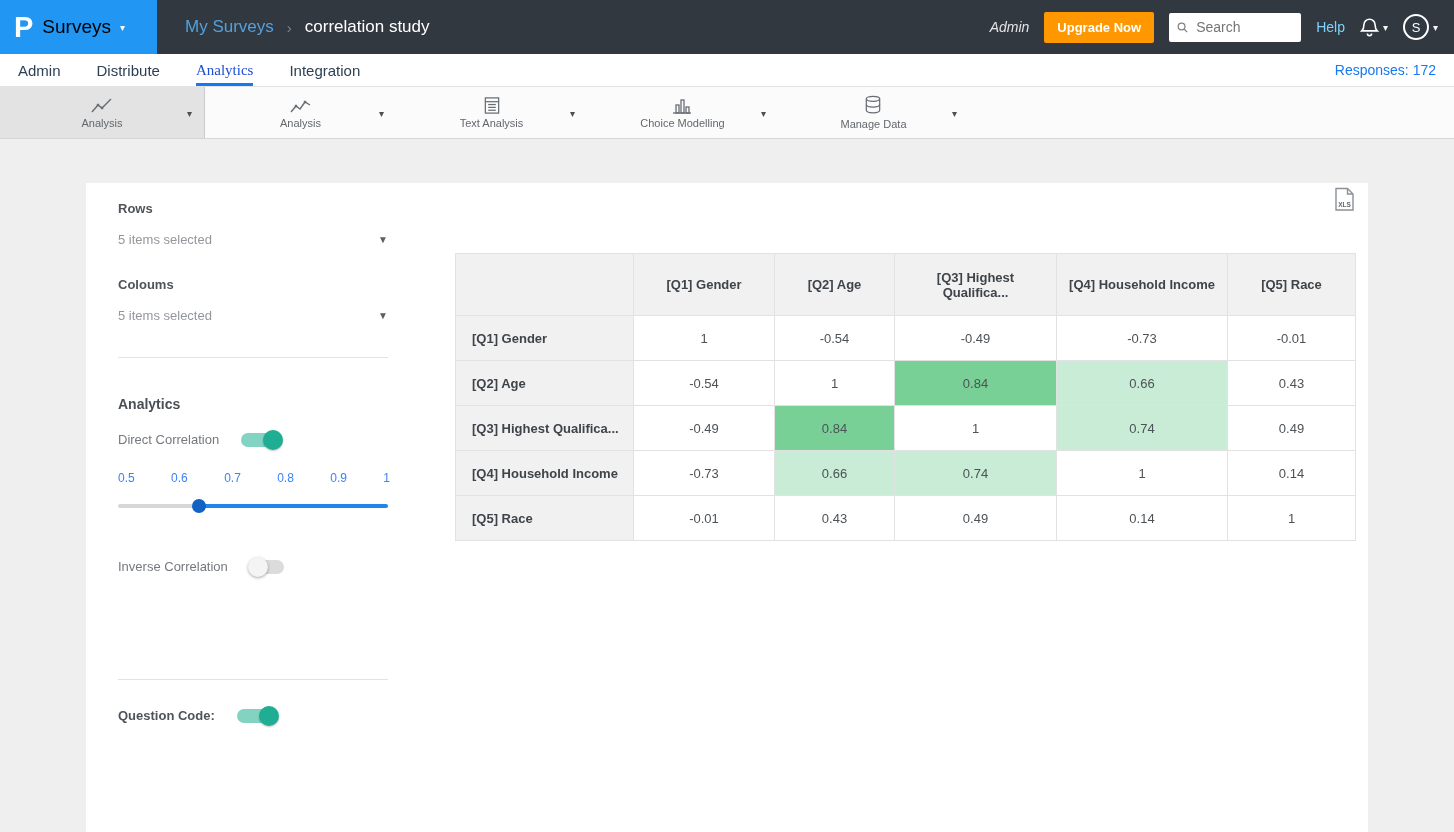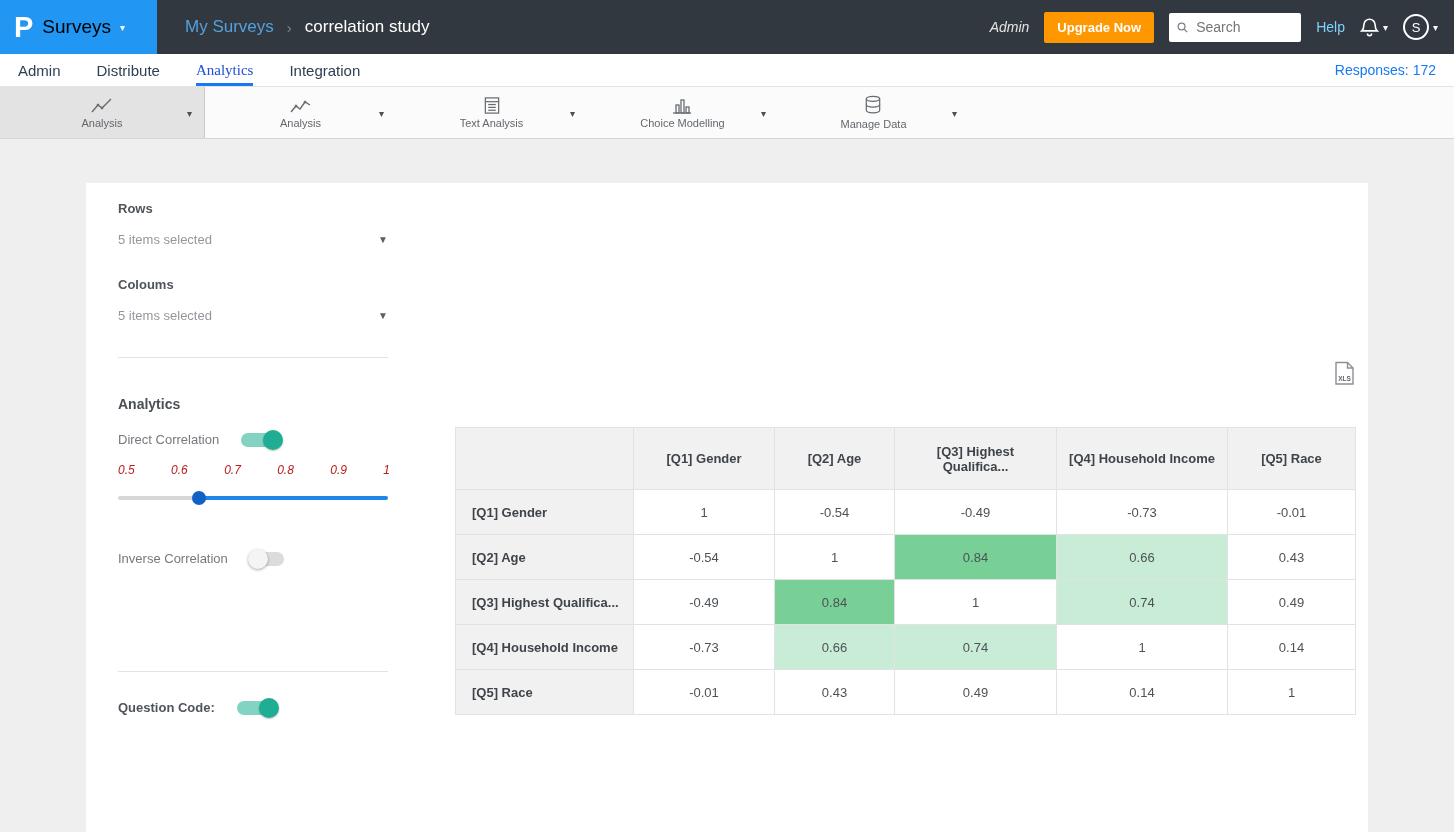--- a/index.html
+++ b/index.html
@@ -42,21 +42,21 @@
   .tool-inner { display:flex; flex-direction:column; align-items:center; gap:2px; }
   .tool-label { font-size:11px; color:#63686d; }
   .tool-chev { position:absolute; right:12px; top:50%; transform:translateY(-50%); color:#4a4f54; font-size:10px; }
 
   
   .card { width:1282px; height:649px; margin:44px auto 0; background:#fff; overflow:hidden; }
   .card-title-row { display:flex; align-items:center; gap:12px; padding:22px 0 0 10px; height:50px; }
   .card-title { font-size:20px; color:#51575c; }
   .help-badge { width:19px; height:19px; border-radius:50%; background:#1378be; color:#fff; font-size:12px; font-weight:bold; display:flex; align-items:center; justify-content:center; cursor:pointer; }
 
-  .card-body { display:flex; align-items:flex-end; }
+  .card-body { display:flex; align-items:flex-start; }
 
   
   .controls { width:302px; padding-left:32px; flex:none; }
   .ctl-label { font-size:13px; font-weight:bold; color:#4f545a; }
   .lbl-rows { margin-top:18px; }
   .lbl-cols { margin-top:30px; }
   .dropdown { display:flex; justify-content:space-between; align-items:center; margin-top:16px; color:#93979c; font-size:13px; cursor:pointer; width:270px; }
   .dd-chev { color:#5a5f64; font-size:10px; }
   .divider { border:none; border-top:1px solid #e3e3e3; margin:0; width:270px; }
   .div1 { margin-top:34px; }
@@ -66,21 +66,21 @@
   .toggle-row.inverse { margin-top:46px; }
   .toggle-label { font-size:13px; color:#75797e; }
   .qcode-row { display:flex; align-items:center; margin-top:28px; }
 
   .toggle { position:relative; cursor:pointer; margin-left:22px; flex:none; }
   .toggle.on { width:40px; height:14px; border-radius:7px; background:#83d3c2; }
   .toggle.on::after { content:''; position:absolute; right:-2px; top:-3px; width:20px; height:20px; border-radius:50%; background:#1fae93; box-shadow:0 1px 2px rgba(0,0,0,.25); }
   .toggle.off { width:34px; height:14px; border-radius:7px; background:#dcdcdc; }
   .toggle.off::after { content:''; position:absolute; left:-2px; top:-3px; width:20px; height:20px; border-radius:50%; background:#f4f4f4; box-shadow:0 1px 3px rgba(0,0,0,.35); }
 
-  .scale-row { display:flex; justify-content:space-between; width:272px; margin-top:16px; font-size:12px; color:#b91c1c;font-style:italic; }
+  .scale-row { display:flex; justify-content:space-between; width:272px; margin-top:24px; font-size:12px; color:#3b82f6; }
   .slider { position:relative; width:270px; height:14px; margin-top:14px; }
   .slider-left { position:absolute; left:0; top:5px; height:4px; background:#d7d7d7; border-radius:2px; }
   .slider-right { position:absolute; right:0; top:5px; height:4px; background:#1f87e8; border-radius:2px; }
   .slider-handle { position:absolute; top:0; width:14px; height:14px; margin-left:-7px; border-radius:50%; background:#1261c4; cursor:grab; }
 
   
   .rightpane { margin-left:67px; width:900px; margin-top:4px; }
   .export-row { display:flex; justify-content:flex-end; height:26px; }
   .xls-btn { cursor:pointer; }
   table.matrix { border-collapse:collapse; margin-top:40px; width:900px; table-layout:fixed; }

